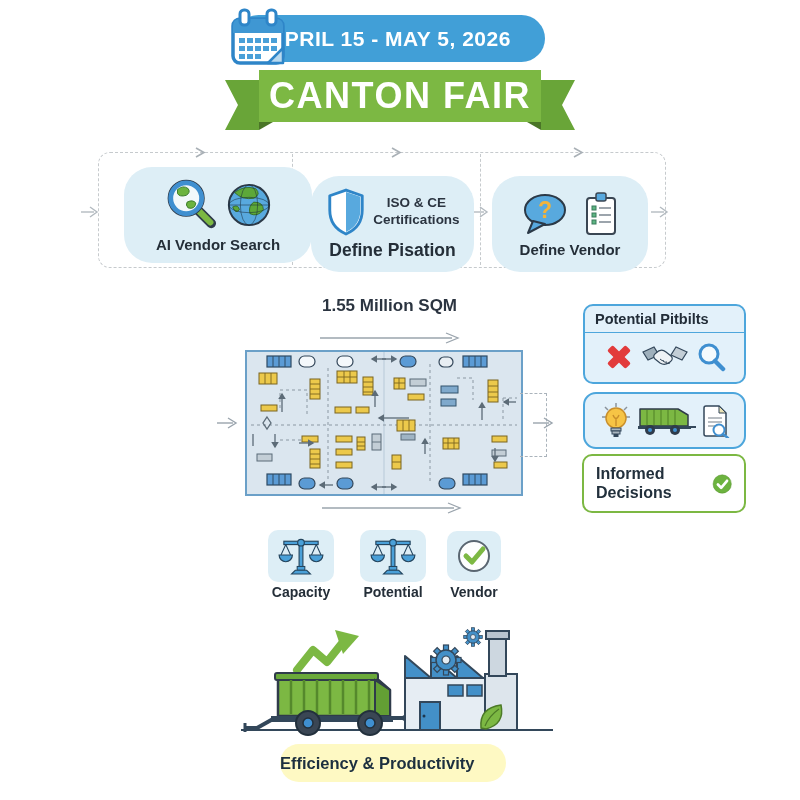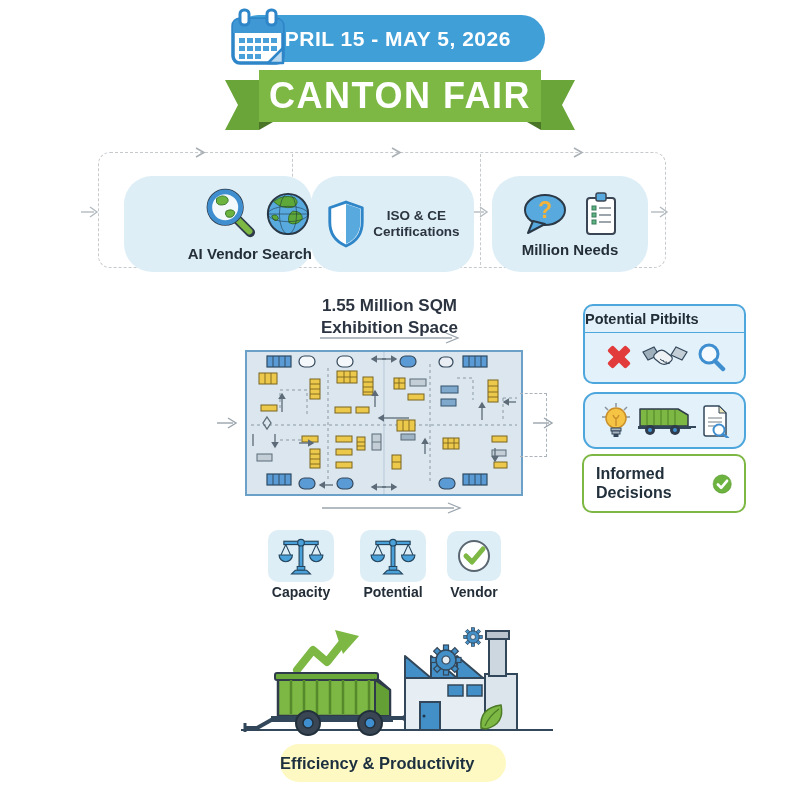--- a/index.html
+++ b/index.html
@@ -11,37 +11,37 @@
              display:flex;align-items:center;justify-content:center;}
   .date-pill span{color:#fff;font-weight:bold;font-size:21px;letter-spacing:.5px;}
   .calendar{left:226px;top:6px;}
   .ribbon{left:225px;top:64px;}
   
   .flow-frame{left:98px;top:152px;width:566px;height:114px;border:1.6px dashed #c6cacd;border-radius:12px;}
   .sep{top:154px;height:111px;border-left:1.6px dashed #c6cacd;width:0;}
   .sep1{left:292px;} .sep2{left:480px;}
   .step{background:#ddeef6;border-radius:28px;display:flex;flex-direction:column;
         align-items:center;justify-content:center;gap:4px;}
-  .step1{left:124px;top:176px;width:188px;height:96px;align-items:flex-end;}
+  .step1{left:124px;top:167px;width:188px;height:96px;}
   .step2{left:311px;top:176px;width:163px;height:96px;}
   .step3{left:492px;top:176px;width:156px;height:96px;}
   .step .icon-row{display:flex;align-items:center;justify-content:center;gap:6px;}
   .step-label{font-size:15px;font-weight:600;color:#242e38;}
   .step2 .step-label{font-size:17.5px;font-weight:700;}
   .iso-caption{font-size:13.5px;font-weight:600;line-height:1.2;color:#2b3440;text-align:center;}
   
   .headline{left:272px;top:287px;width:235px;text-align:center;font-size:17px;font-weight:600;
             line-height:1.3;color:#2b3440;margin-top:8px;}
   .floorplan{left:245px;top:350px;}
   .dashed-bracket{left:520px;top:393px;width:26px;height:62px;
                   border-top:1.2px dashed #aab3bb;border-right:1.2px dashed #aab3bb;border-bottom:1.2px dashed #aab3bb;}
   
   .pitfalls-box{left:583px;top:304px;width:163px;height:80px;border:2px solid #4da6dc;border-radius:10px;
                 background:#e3f1fa;box-sizing:border-box;}
-  .pitfalls-title{height:26px;line-height:26px;border-bottom:1.5px solid #4da6dc;padding-left:0;
+  .pitfalls-title{height:26px;line-height:26px;border-bottom:1.5px solid #4da6dc;padding-left:10px;
                   font-size:14.5px;font-weight:700;color:#222d38;}
   .pitfalls-icons{height:48px;display:flex;align-items:center;justify-content:center;gap:8px;}
   .insight-box{left:583px;top:392px;width:163px;height:57px;border:2px solid #4da6dc;border-radius:13px;
                background:#e3f1fa;box-sizing:border-box;display:flex;align-items:center;justify-content:center;gap:6px;}
   .informed-box{left:582px;top:454px;width:164px;height:59px;border:2.5px solid #7cb843;border-radius:10px;
                 background:#fff;box-sizing:border-box;display:flex;align-items:center;justify-content:space-between;
                 padding:0 12px;gap:40px;}
   .informed-text{font-size:16px;font-weight:700;line-height:1.15;color:#22303c;}
   
   .tile{background:#ddeef6;border-radius:10px;display:flex;align-items:center;justify-content:center;}
@@ -157,20 +157,21 @@
     <div class="icon-row">
       <svg width="42" height="48" viewBox="0 0 44 50">
         <path d="M22,2 L39,8 V23 Q39,41 22,48 Q5,41 5,23 V8 Z" fill="#ffffff" stroke="#2e85c8" stroke-width="3" stroke-linejoin="round"></path>
         <path d="M22,4 L37,9 V23 Q37,39 22,46 Z" fill="#58a9de"></path>
       </svg>
       <div class="iso-caption">
         <div>ISO &amp; CE</div>
         <div>Certifications</div>
       </div>
     </div>
+    <div class="step-label">Define Pisation</div>
   </div>
 
   <div class="abs step step3">
     <div class="icon-row" style="gap:10px;">
       <svg width="52" height="44" viewBox="0 0 52 44">
         <ellipse cx="24" cy="18" rx="20" ry="15" fill="#58a9de" stroke="#2b3947" stroke-width="2"></ellipse>
         <path d="M12,29 L7,41 L24,32 Z" fill="#58a9de" stroke="#2b3947" stroke-width="2" stroke-linejoin="round"></path>
         <text x="24" y="26" text-anchor="middle" font-size="23" font-weight="bold" fill="#f2b33a">?</text>
       </svg>
       <svg width="36" height="46" viewBox="0 0 36 46">
@@ -181,26 +182,25 @@
           <rect x="9" y="22" width="4" height="4" fill="#5cb581" stroke="#3a7a5c" stroke-width="1"></rect>
           <rect x="9" y="29" width="4" height="4" fill="#5cb581" stroke="#3a7a5c" stroke-width="1"></rect>
         </g>
         <g stroke="#7b8691" stroke-width="1.5">
           <line x1="16" y1="17" x2="28" y2="17"></line>
             <line x1="16" y1="24" x2="28" y2="24"></line>
             <line x1="16" y1="31" x2="28" y2="31"></line>
         </g>
       </svg>
     </div>
-    <div class="step-label">Million Needs</div>
+    <div class="step-label">Define Vendor</div>
   </div>
 
   <div class="abs headline">
     <div>1.55 Million SQM</div>
-    <div>Exhibition Space</div>
   </div>
   <svg class="abs" style="left:320px;top:331px;" width="145" height="14" viewBox="0 0 145 14">
     <line x1="0" y1="7" x2="132" y2="7" stroke="#9aa4ad" stroke-width="1.3"></line>
     <polyline points="126,2 138,7 126,12" stroke="#9aa4ad" stroke-width="1.3" fill="none"></polyline>
   </svg>
 
   <svg class="abs floorplan" width="278" height="146" viewBox="0 0 278 146">
     <defs>
       <marker id="ah" markerWidth="7" markerHeight="7" refX="4" refY="3" orient="auto">
           <path d="M0,0 L5,3 L0,6 Z" fill="#5c6b77"></path>

